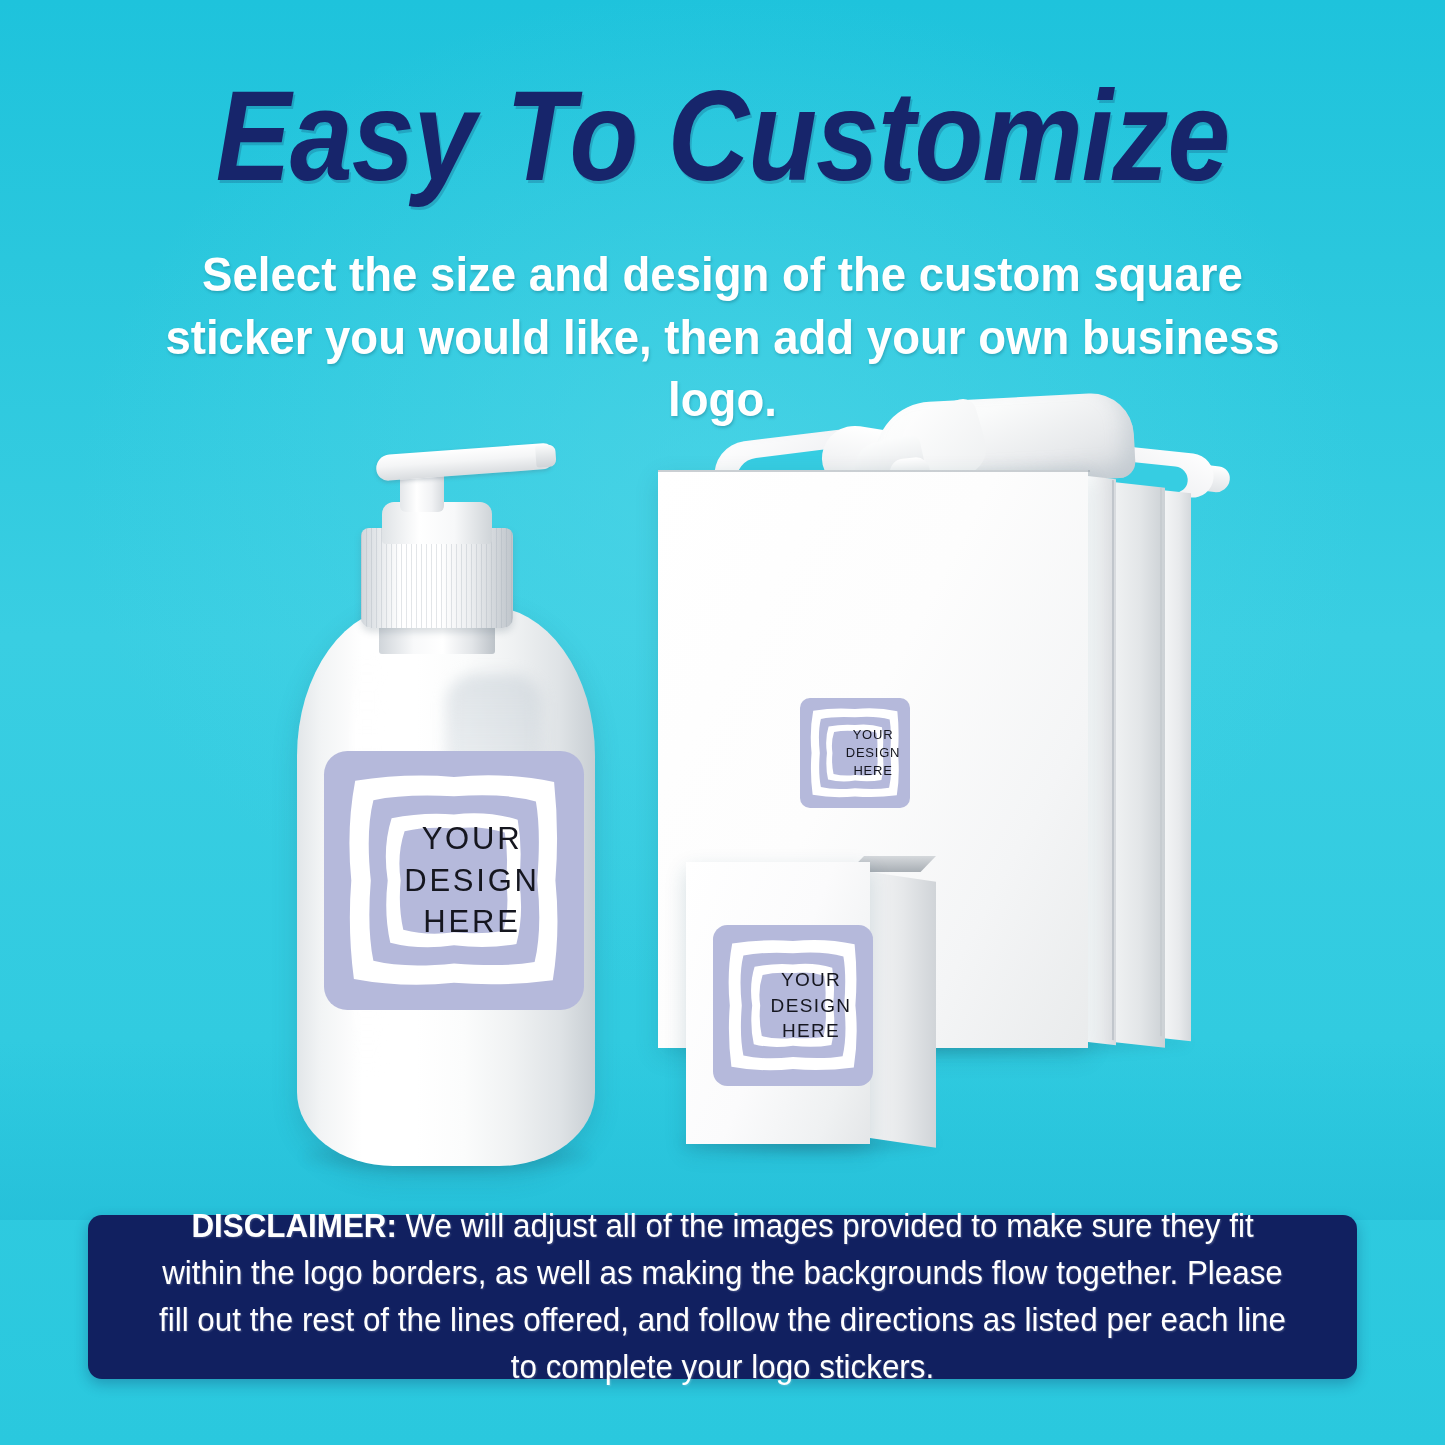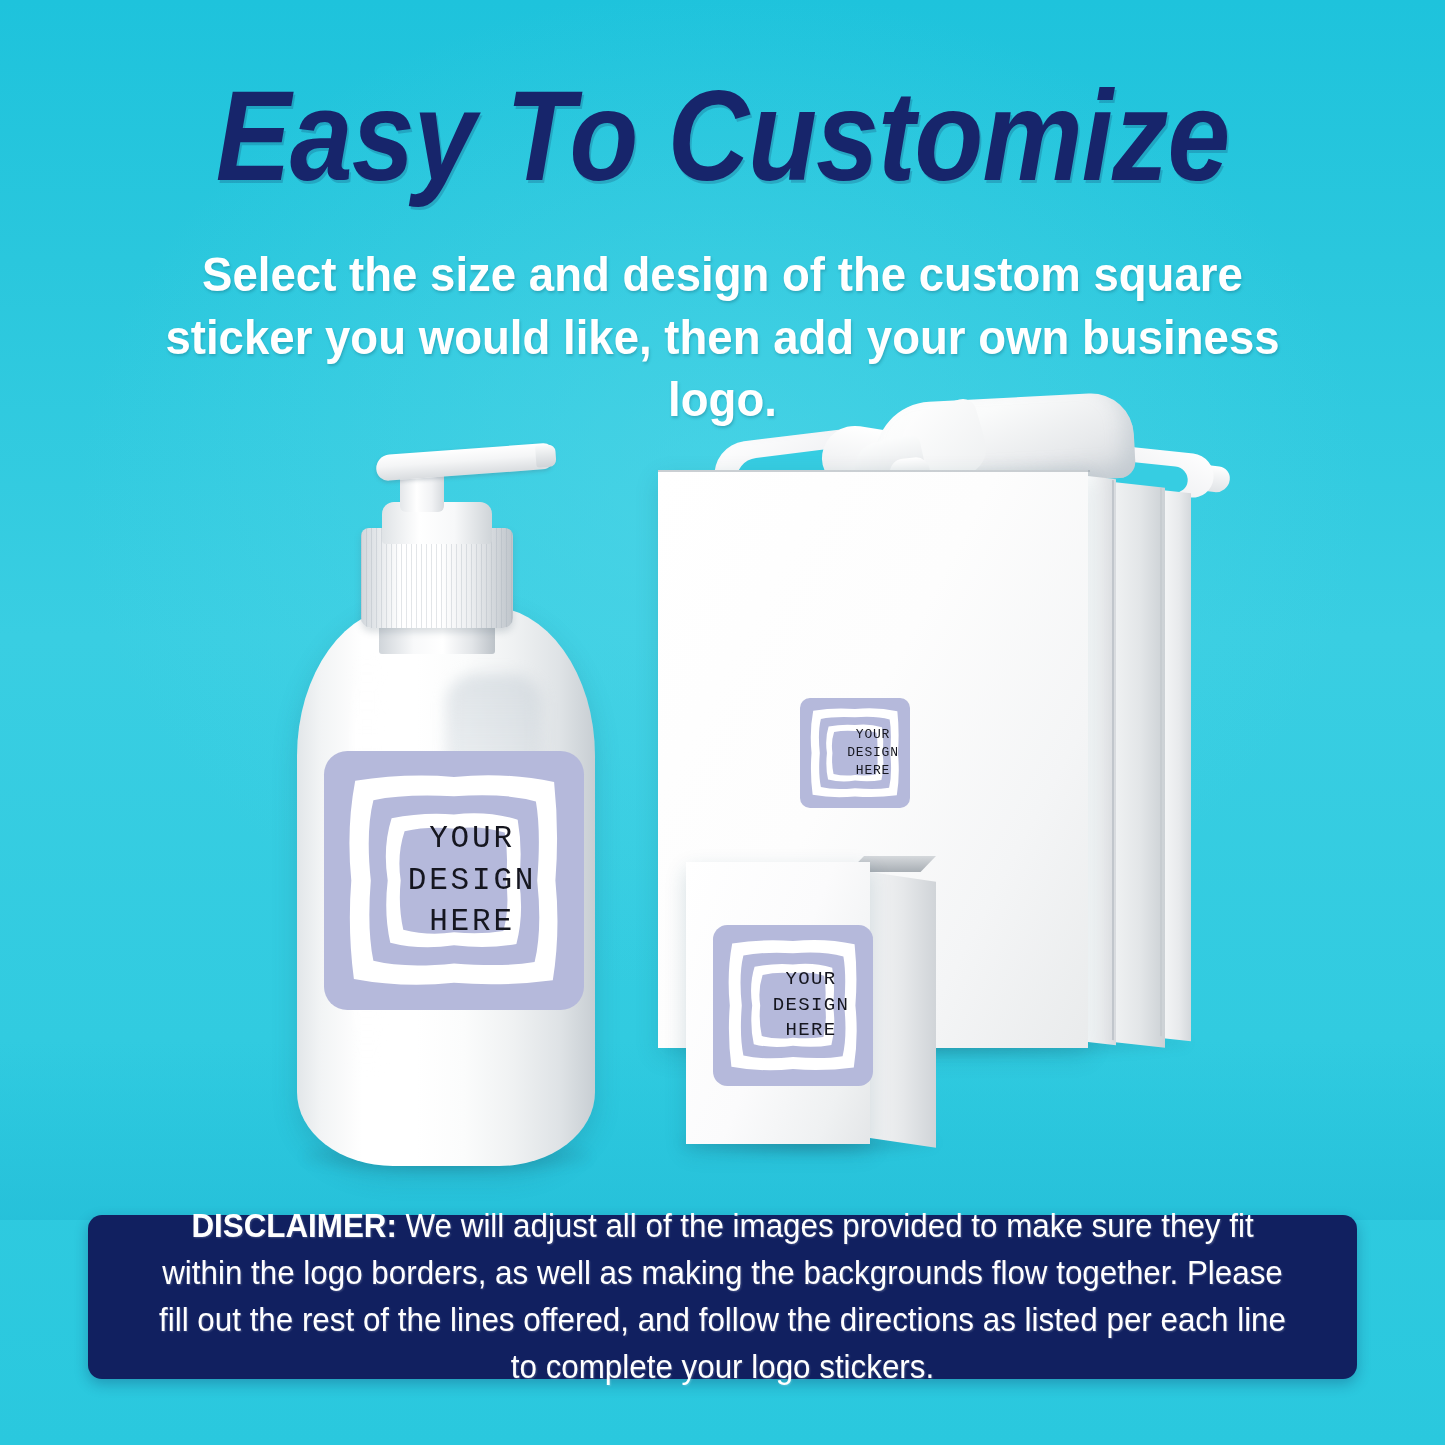--- a/index.html
+++ b/index.html
@@ -223,21 +223,21 @@
   
   .sticker{position:absolute;}
   .sticker .plate{
     position:absolute;inset:0;
     background:#b5b9db;border-radius:9%;
   }
   .sticker svg{position:absolute;inset:0;width:100%;height:100%;}
   .sticker .txt{
     position:absolute;inset:0;display:flex;flex-direction:column;
     align-items:center;justify-content:center;
-    color:#15161f;font-family:Liberation Mono, monospace;
+    color:#15161f;font-family:Liberation Sans, sans-serif;
     font-weight:400;letter-spacing:0.09em;line-height:1.34;text-align:left;padding-left:36px;
   }
 
   
   .sticker-bottle{left:324px;top:751px;width:260px;height:259px;}
   .sticker-bottle .txt{font-size:31px;}
   
   .sticker-giftbox{left:800px;top:698px;width:110px;height:110px;}
   .sticker-giftbox .txt{font-size:13px;letter-spacing:0.06em;line-height:1.38;}
   

